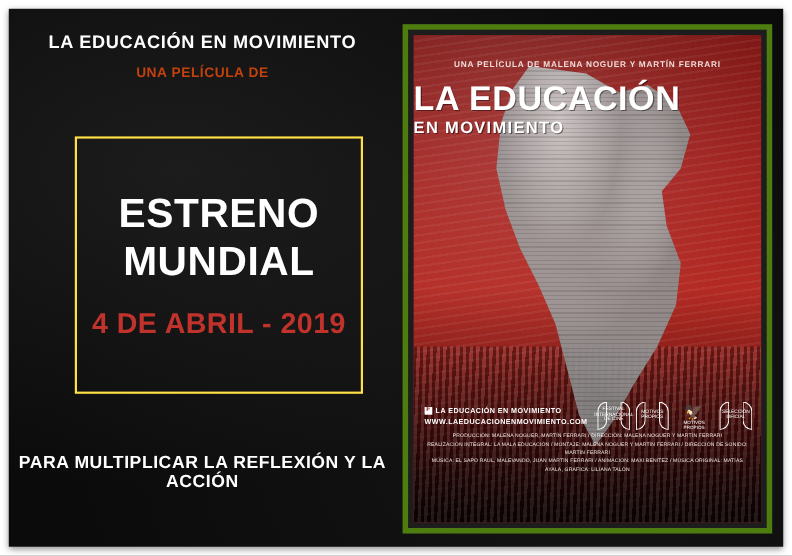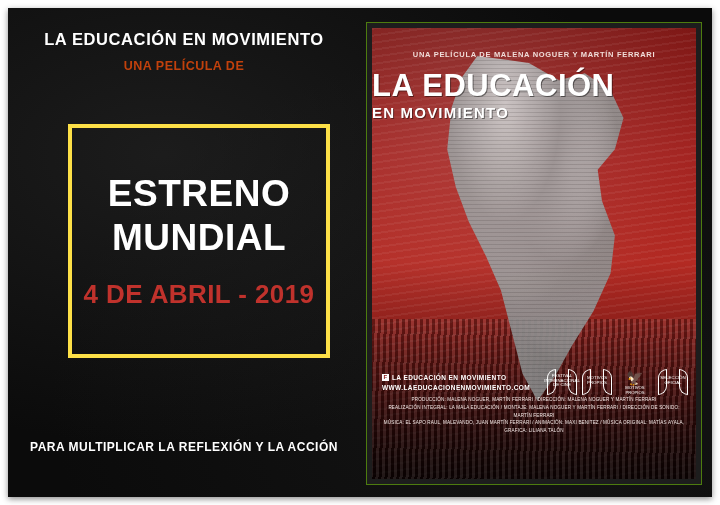--- a/index.html
+++ b/index.html
@@ -75,21 +75,21 @@
     margin: 0;
   }
 
   
   .estreno-box {
     position: absolute;
     left: 60px;
     top: 116px;
     width: 262px;
     height: 234px;
-    border: 4px solid #fde047;
+    border: 2px solid #fde047;
     box-sizing: border-box;
     display: flex;
     flex-direction: column;
     align-items: center;
     justify-content: center;
   }
   .estreno-word {
     color: #ffffff;
     font-size: 37px;
     font-weight: bold;
@@ -104,39 +104,39 @@
     font-size: 26px;
     font-weight: bold;
     letter-spacing: 0.4px;
     text-transform: uppercase;
     margin-top: 20px;
     text-align: center;
   }
   .tagline {
     position: absolute;
     left: 0;
-    top: 432px;
+    top: 404px;
     width: 352px;
     text-align: center;
     color: #ffffff;
-    font-size: 12px;
+    font-size: 16px;
     font-weight: bold;
     letter-spacing: 0.5px;
     text-transform: uppercase;
   }
 
   
   .poster-frame {
     position: absolute;
     left: 358px;
     top: 14px;
     width: 336px;
     height: 463px;
     background: #1d1d1d;
-    border: 1px solid #4d7c0f;
+    border: 5px solid #4d7c0f;
     box-sizing: border-box;
     padding: 5px;
     z-index: 4;
   }
   .poster {
     position: relative;
     width: 100%;
     height: 100%;
     overflow: hidden;
     background: #8d1c1c;

